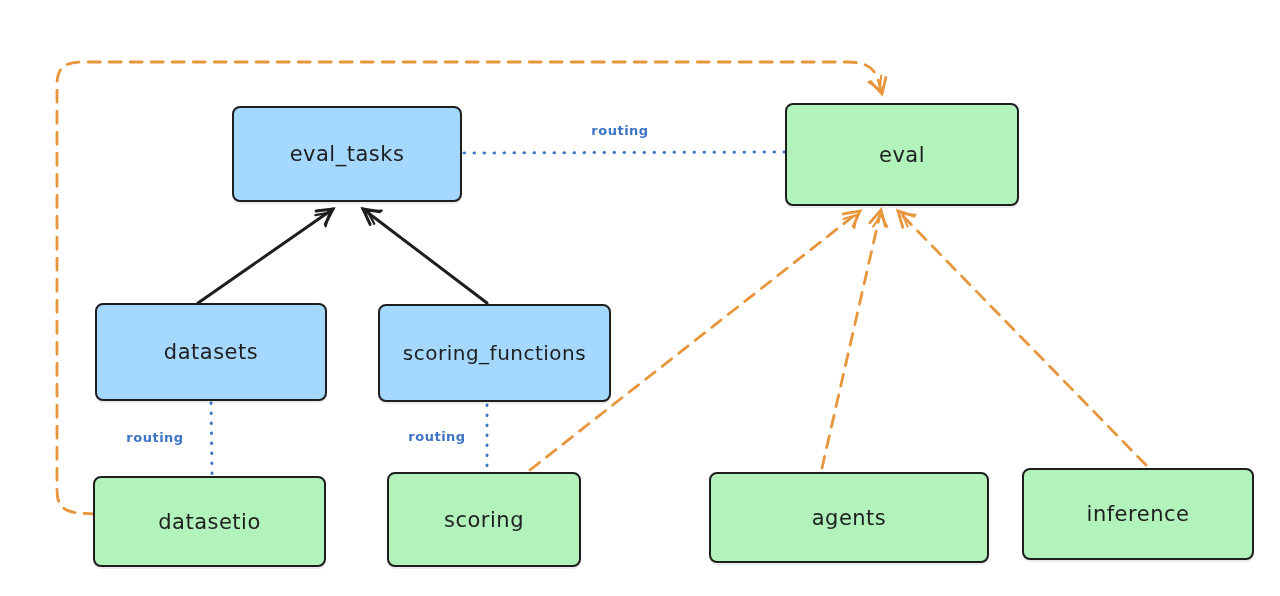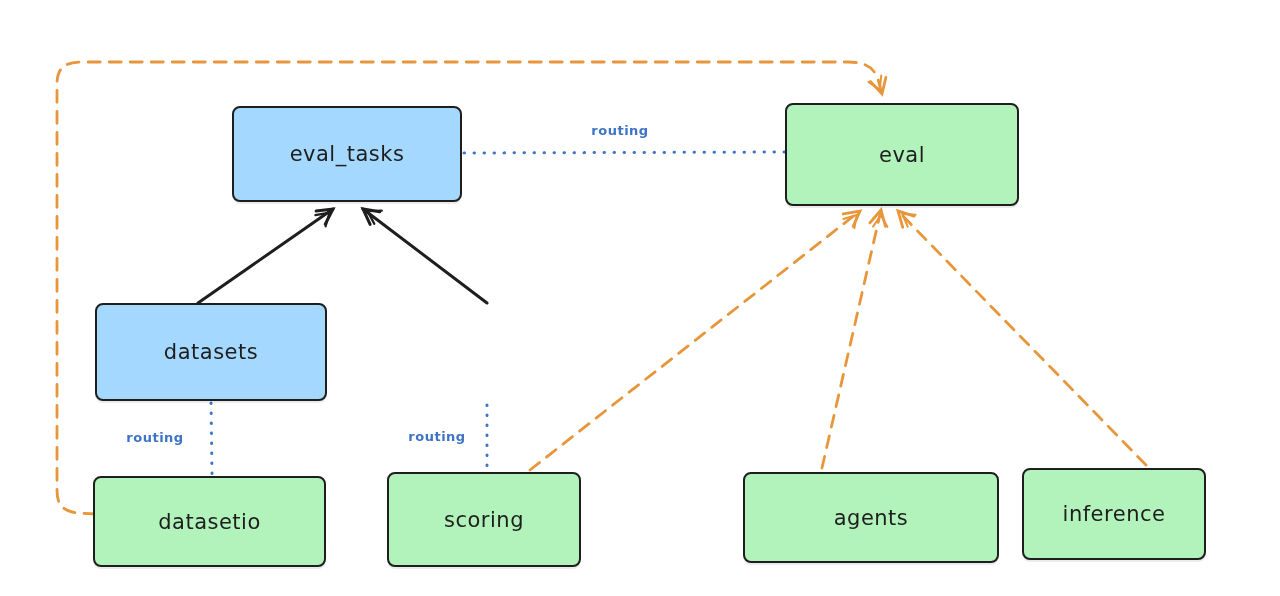--- a/index.html
+++ b/index.html
@@ -37,22 +37,22 @@
   }
   .node.blue { background: #a5d8ff; }
   .node.green { background: #b2f2bb; }
 
   .node-eval-tasks        { left: 232px; top: 106px; width: 230px; height: 96px; }
   .node-eval              { left: 785px; top: 103px; width: 234px; height: 103px; }
   .node-datasets          { left: 95px;  top: 303px; width: 232px; height: 98px; }
   .node-scoring-functions { left: 378px; top: 304px; width: 233px; height: 98px; font-size: 20px; }
   .node-datasetio         { left: 93px;  top: 476px; width: 233px; height: 91px; text-align: right; }
   .node-scoring           { left: 387px; top: 472px; width: 194px; height: 95px; }
-  .node-agents            { left: 709px; top: 472px; width: 256px; height: 91px; margin-left: 34px; }
-  .node-inference         { left: 1022px; top: 468px; width: 184px; height: 92px; }
+  .node-agents            { left: 709px; top: 472px; width: 280px; height: 91px; }
+  .node-inference         { left: 1022px; top: 468px; width: 232px; height: 92px; }
 
   .edge-label {
     position: absolute;
     color: #3e74c6;
     font-weight: 700;
     font-size: 13px;
     letter-spacing: 0.5px;
     transform: translate(-50%, -50%);
     white-space: nowrap;
   }
@@ -92,20 +92,23 @@
 
   <div class="node blue node-eval-tasks">
     <span>eval_tasks</span>
   </div>
   <div class="node green node-eval">
     <span>eval</span>
   </div>
   <div class="node blue node-datasets">
     <span>datasets</span>
   </div>
+  <div class="node blue node-scoring-functions">
+    <span>scoring_functions</span>
+  </div>
   <div class="node green node-datasetio">
     <span>datasetio</span>
   </div>
   <div class="node green node-scoring">
     <span>scoring</span>
   </div>
   <div class="node green node-agents">
     <span>agents</span>
   </div>
   <div class="node green node-inference">

